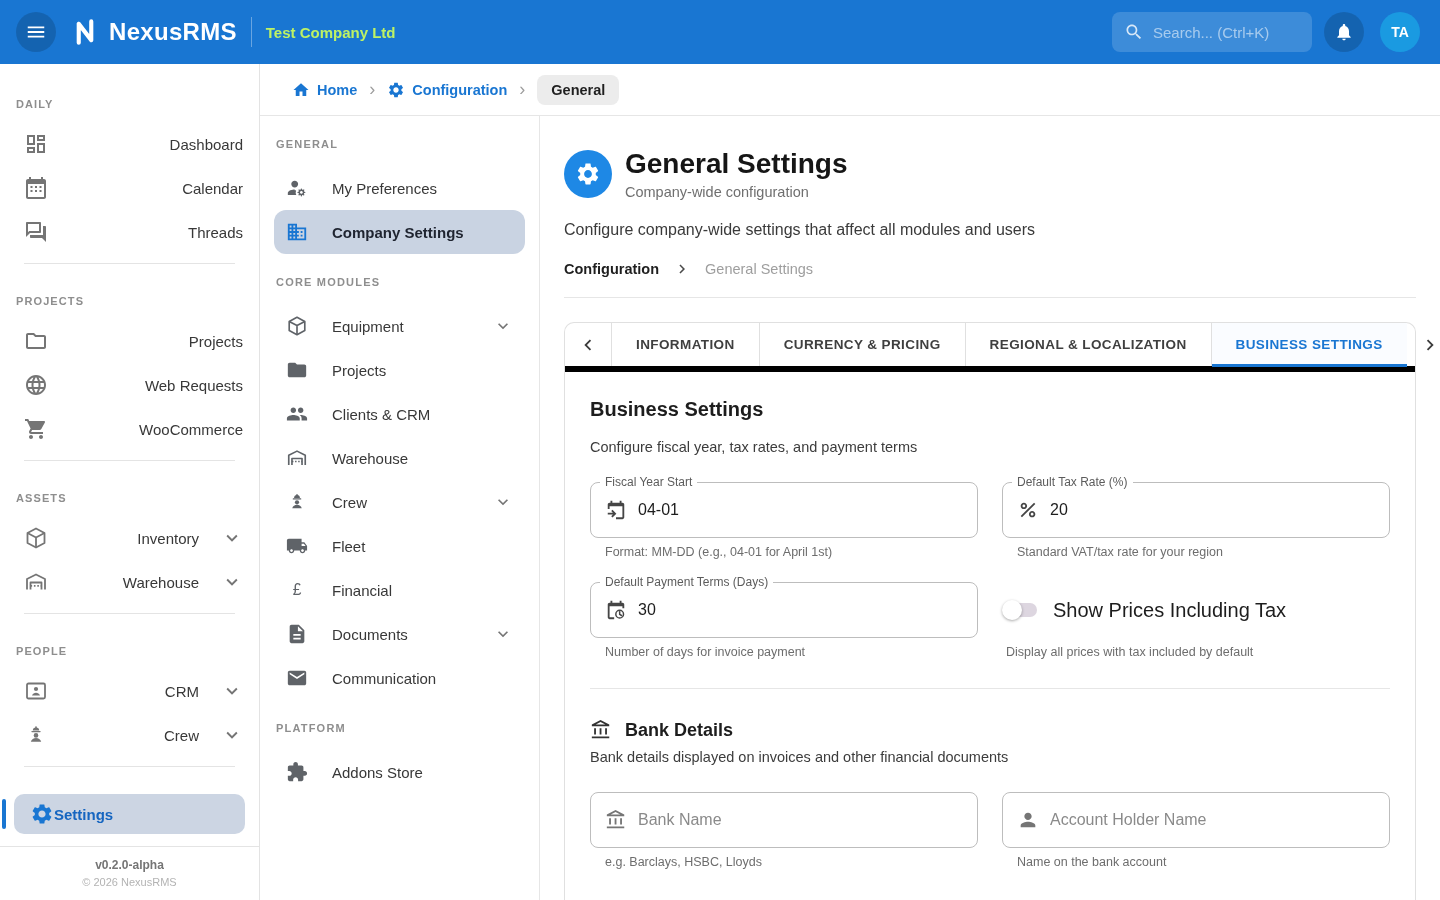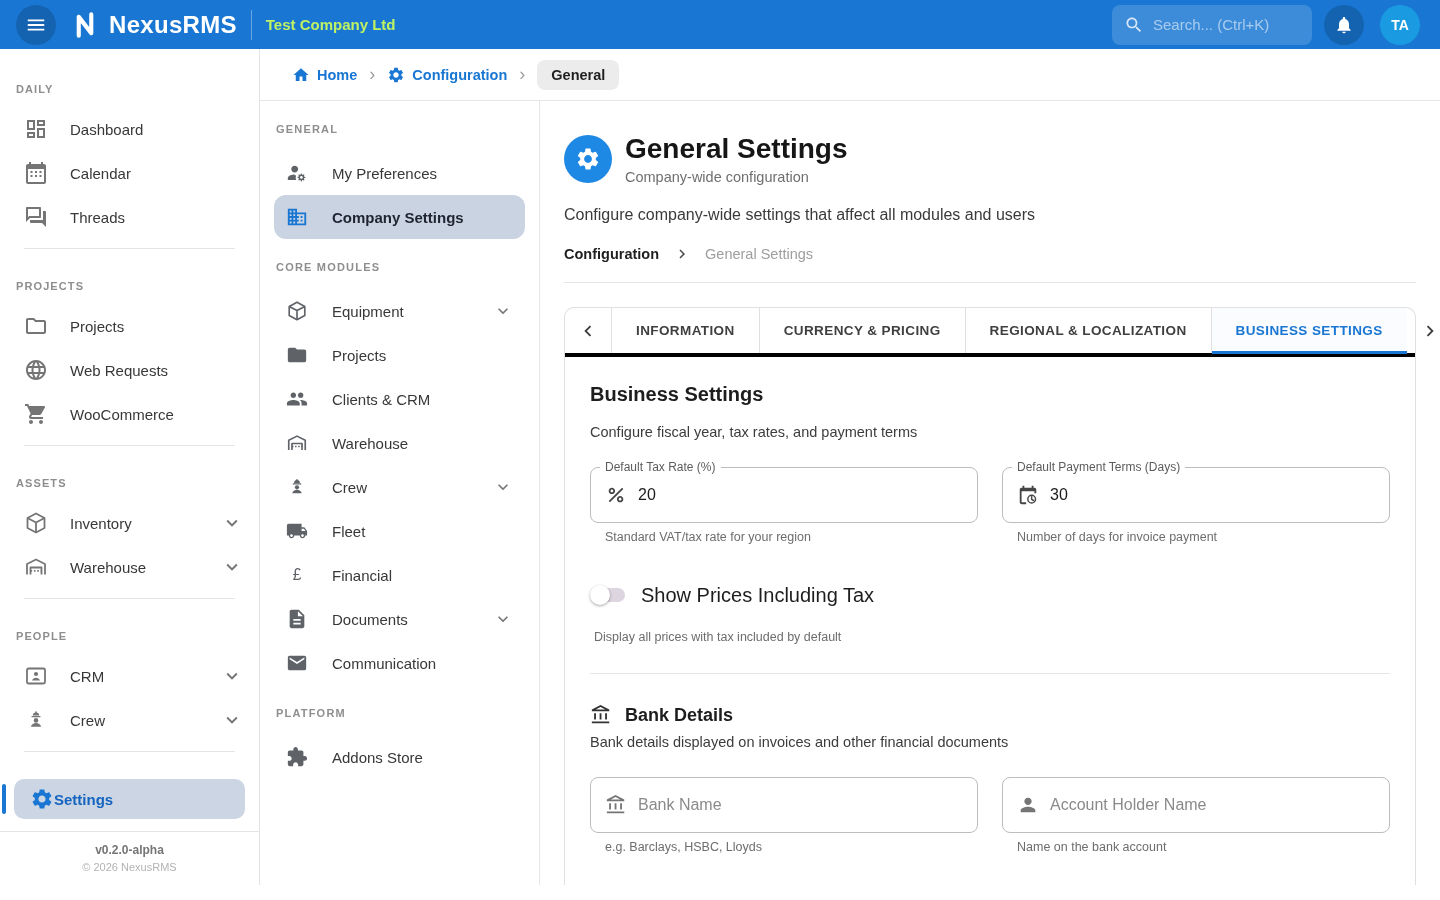--- a/index.html
+++ b/index.html
@@ -2,21 +2,21 @@
 <html><head>
 <meta charset="utf-8">
 <style>
 * { margin:0; padding:0; box-sizing:border-box; }
 html,body { width:1440px; height:900px; overflow:hidden; background:#fff;
   font-family:"Liberation Sans","DejaVu Sans",sans-serif; color:rgba(0,0,0,.87); }
 svg { display:block; }
 .i24{width:24px;height:24px;} .i22{width:22px;height:22px;} .i20{width:20px;height:20px;} .i18{width:18px;height:18px;}
 
 
-.topbar{height:49px;background:#1976d2;display:flex;align-items:center;padding:0 20px 0 16px;}
+.topbar{height:64px;background:#1976d2;display:flex;align-items:center;padding:0 20px 0 16px;}
 .icon-btn-dark{width:40px;height:40px;border-radius:50%;background:rgba(0,0,0,.16);border:none;color:#fff;
   display:flex;align-items:center;justify-content:center;cursor:pointer;flex-shrink:0;}
 .logo{display:flex;align-items:center;gap:9px;color:#fff;margin-left:14px;}
 .logo-name{font-size:24px;font-weight:700;letter-spacing:.3px;}
 .topbar-vdivider{width:1px;height:30px;background:rgba(255,255,255,.35);margin:0 14px;}
 .company-name{color:#bef264;font-size:15px;font-weight:700;}
 .topbar-spacer{flex:1;}
 .topbar-search{width:200px;height:40px;border-radius:8px;background:rgba(255,255,255,.16);
   display:flex;align-items:center;padding:0 12px;gap:9px;color:rgba(255,255,255,.8);}
 .topbar-search input{background:transparent;border:none;outline:none;color:#fff;font-size:15px;width:100%;}
@@ -27,21 +27,21 @@
 
 
 .body-row{display:flex;height:836px;}
 
 
 .sidebar{width:260px;border-right:1px solid #e3e3e3;position:relative;overflow:hidden;background:#fff;flex-shrink:0;}
 .sidebar-list{padding-top:12px;}
 .nav-section-label{padding:22px 16px 12px;font-size:11px;font-weight:700;letter-spacing:1.1px;color:#8e8e8e;}
 .nav-item{height:44px;display:flex;align-items:center;padding:0 16px 0 24px;gap:22px;font-size:15px;font-weight:500;color:#383838;cursor:pointer;}
 .nav-item .nav-icon{color:#757575;flex-shrink:0;}
-.nav-item .nav-label{flex:1;}
+.nav-item .nav-label{flex:1;text-align:right;}
 .nav-item .chev{color:#757575;}
 .nav-divider{height:1px;background:#e4e4e4;margin:9px 24px;}
 .sidebar-footer{position:absolute;left:0;right:0;bottom:0;background:#fff;padding:10px 14px 12px;}
 .settings-item{position:relative;height:40px;border-radius:10px;background:#ccd5e3;display:flex;align-items:center;
   padding:0 16px;color:#1565c0;font-weight:700;font-size:15px;cursor:pointer;}
 .settings-item::before{content:"";position:absolute;left:-12px;top:5px;bottom:5px;width:4px;border-radius:4px;background:#1976d2;}
 .settings-item .nav-icon{color:#1976d2;}
 .footer-divider{height:1px;background:#e4e4e4;margin:12px -14px 0;}
 .version{text-align:center;font-size:12px;color:#757575;margin-top:11px;font-weight:600;}
 .copyright{text-align:center;font-size:11px;color:#b3b3b3;margin-top:4px;}
@@ -79,21 +79,21 @@
 .main-title{font-size:28px;font-weight:700;color:#161616;line-height:1.15;}
 .main-subtitle{font-size:14.5px;color:#6f6f6f;margin-top:4px;}
 .main-desc{font-size:16px;color:#3a3a3a;margin-top:21px;}
 .sub-bc{display:flex;align-items:center;gap:14px;margin-top:21px;font-size:14.5px;}
 .sub-bc .parent{color:#1f1f1f;font-weight:600;}
 .sub-bc .sep{color:#4a4a4a;}
 .sub-bc .current{color:#9e9e9e;}
 .main-divider{height:1px;background:#e6e6e6;margin:19px 0 24px;}
 
 .card{border:1px solid #e0e0e0;border-bottom:none;border-radius:10px 10px 0 0;min-height:620px;background:#fff;}
-.tabbar{display:flex;align-items:stretch;height:49px;border-bottom:4px solid #000000;}
+.tabbar{display:flex;align-items:stretch;height:49px;border-bottom:6px solid #000000;}
 .tab-scroll{width:46px;display:flex;align-items:center;justify-content:center;color:#3c3c3c;cursor:pointer;background:none;border:none;flex-shrink:0;}
 .tab{display:flex;align-items:center;padding:0 24px;font-size:13.5px;font-weight:700;letter-spacing:.4px;color:#3f3f3f;
   border-left:1px solid #e0e0e0;cursor:pointer;position:relative;white-space:nowrap;}
 .tab:last-of-type{border-right:1px solid #e0e0e0;}
 .tab.active{color:#1976d2;background:#fafcff;}
 .tab.active::after{content:"";position:absolute;left:0;right:0;bottom:-1px;height:3px;background:#1976d2;}
 .tabbar .flex-sp{flex:1;}
 
 .panel{padding:26px 25px 0;}
 .panel-heading{font-size:20px;font-weight:700;color:#1d1d1d;}
@@ -503,20 +503,33 @@
                   </svg>
                 </span>
             </button>
           </div>
 
           <div class="panel">
             <div class="panel-heading">Business Settings</div>
             <div class="panel-sub">Configure fiscal year, tax rates, and payment terms</div>
 
             <div class="fields-grid">
+              <div>
+                <div class="mui-field">
+                  <span class="flabel">Fiscal Year Start</span>
+                  <span class="ficon">
+                      <svg class="i22" viewBox="0 0 24 24" fill="currentColor">
+                        <path d="M19 4h-1V2h-2v2H8V2H6v2H5c-1.1 0-2 .9-2 2v5h2V8h14v12h-7v2h7c1.1 0 2-.9 2-2V6c0-1.1-.9-2-2-2z"></path>
+                        <path d="M3 15h5.6l-1.8-1.8L8.2 11.8 12.4 16l-4.2 4.2-1.4-1.4L8.6 17H3z"></path>
+                      </svg>
+                    </span>
+                  <input type="text" value="04-01" style="">
+                </div>
+                <div class="field-helper">Format: MM-DD (e.g., 04-01 for April 1st)</div>
+              </div>
 
               <div>
                 <div class="mui-field">
                   <span class="flabel">Default Tax Rate (%)</span>
                   <span class="ficon">
                       <svg class="i22" viewBox="0 0 24 24" fill="currentColor">
                         <path d="M7.5 11C9.43 11 11 9.43 11 7.5S9.43 4 7.5 4 4 5.57 4 7.5 5.57 11 7.5 11zm0-5C8.33 6 9 6.67 9 7.5S8.33 9 7.5 9 6 8.33 6 7.5 6.67 6 7.5 6zM4 18.58 18.59 3.99l1.41 1.42L5.42 20zM16.5 13c-1.93 0-3.5 1.57-3.5 3.5s1.57 3.5 3.5 3.5 3.5-1.57 3.5-3.5-1.57-3.5-3.5-3.5zm0 5c-.83 0-1.5-.67-1.5-1.5s.67-1.5 1.5-1.5 1.5.67 1.5 1.5-.67 1.5-1.5 1.5z"></path>
                       </svg>
                     </span>
                   <input type="text" value="20" style="">

